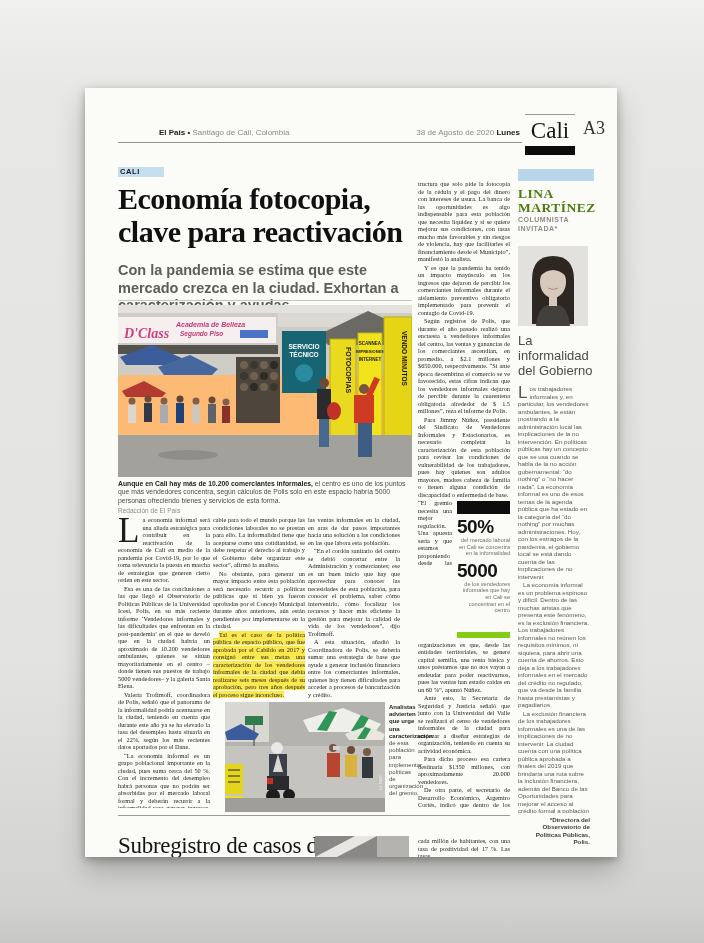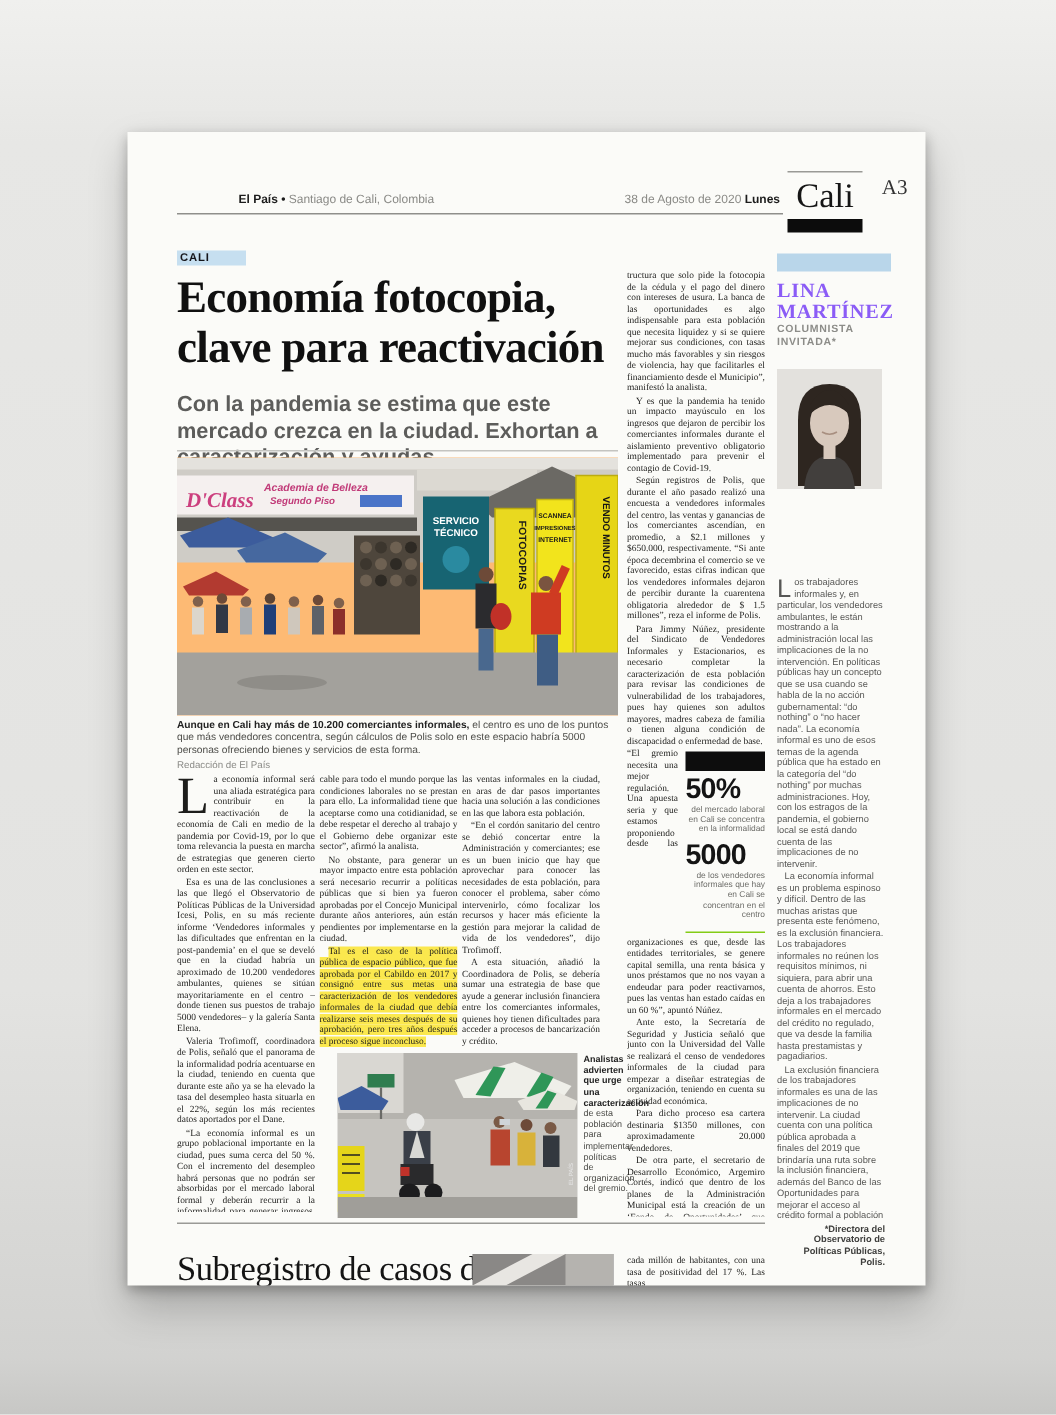--- a/index.html
+++ b/index.html
@@ -16,21 +16,21 @@
   }
   .abs{position:absolute;}
   
   #hdr-left{left:33px;top:40px;font-size:8px;color:#8a8a86;padding-left:41px;}
   #hdr-left b{color:#1c1c1c;}
   #hdr-right{left:230px;top:40px;width:205px;text-align:right;font-size:8px;color:#8a8a86;}
   #hdr-right b{color:#1c1c1c;}
   #hdr-rule{left:33px;top:54px;width:404px;border-top:1px solid #8f8f8b;}
   #masthead{left:440px;top:26px;width:50px;text-align:center;font-family:"Liberation Serif",serif;font-size:23px;color:#161616;border-top:1px solid #9a9a96;padding-top:3px;}
   #masthead-bar{left:440px;top:58px;width:50px;height:9px;background:#0c0c0c;}
-  #page-number{left:498px;top:30px;width:22px;font-family:"Liberation Serif",serif;font-size:14px;color:#333;text-align:right;}
+  #page-number{left:498px;top:30px;width:22px;font-family:"Liberation Serif",serif;font-size:18px;color:#333;text-align:right;}
   
   .kicker{display:inline-block;background:#c6dff0;color:#15151a;font-size:7.5px;line-height:10px;font-weight:bold;letter-spacing:.6px;padding:0 2px;min-width:42px;}
   #kicker-cali{left:33px;top:79px;}
   #rail-bar{left:433px;top:81px;width:76px;height:12px;background:#b9d6ea;}
   
   #headline{left:33px;top:94px;width:300px;font-family:"Liberation Serif",serif;font-weight:bold;font-size:30px;line-height:33px;color:#101010;letter-spacing:-.5px;}
   #deck{left:33px;top:174px;width:300px;font-weight:bold;font-size:14.5px;line-height:17.5px;color:#5d5d5b;}
   #deck-rule{left:33px;top:212px;width:294px;border-top:1px solid #c4c4c0;}
   
   #photo1{left:33px;top:217px;width:294px;height:172px;overflow:hidden;background:#fdba74;}
@@ -41,30 +41,30 @@
   .col{position:absolute;width:92px;font-family:"Liberation Serif",serif;font-size:6.3px;line-height:7.5px;color:#1d1d1b;text-align:justify;overflow:hidden;}
   .col .para{margin:0 0 1px 0;text-indent:6px;}
   .col .para.first{text-indent:0;}
   .dropcap{float:left;font-family:"Liberation Serif",serif;font-size:35px;line-height:28px;padding:1px 3px 0 0;color:#1d1d1b;font-weight:400;}
   .hl{background:#fbe84e;}
   #col1{left:33px;top:428px;height:292px;}
   #col2{left:128px;top:428px;height:183px;}
   #col3{left:223px;top:428px;height:183px;}
   #col4{left:333px;top:92px;height:631px;}
   
-  #stats{float:right;width:53px;margin:2px 0 3px 5px;border-bottom:1px solid #84cc16;padding-bottom:3px;font-family:"Liberation Sans",sans-serif;}
+  #stats{float:right;width:53px;margin:2px 0 3px 5px;border-bottom:6px solid #84cc16;padding-bottom:14px;font-family:"Liberation Sans",sans-serif;}
   #stats .blackbar{width:53px;height:13px;background:#0d0d0d;margin-bottom:3px;}
   .stat-num{font-weight:bold;font-size:19px;line-height:19px;color:#141414;letter-spacing:-.5px;}
   .stat-cap{font-size:5.6px;line-height:6.6px;color:#6e6e6a;text-align:right;margin:1px 0 4px 0;}
   
   #photo2{left:140px;top:614px;width:160px;height:110px;overflow:hidden;background:#c6c4bf;}
   #caption2{left:304px;top:616px;width:30px;font-size:6px;line-height:7.2px;color:#4c4c48;}
   #caption2 b{color:#1e1e1e;}
   
-  #lina-name{left:433px;top:99px;width:80px;font-family:"Liberation Serif",serif;font-weight:bold;font-size:13.5px;line-height:13.5px;letter-spacing:.5px;color:#8b5cf6;}
+  #lina-name{left:433px;top:99px;width:80px;font-family:"Liberation Serif",serif;font-weight:bold;font-size:13.5px;line-height:13.5px;letter-spacing:.5px;color:#4d7c0f;}
   #lina-role{left:433px;top:128px;width:60px;font-size:7px;line-height:8.5px;font-weight:bold;letter-spacing:.5px;color:#8c8c88;}
   #portrait{left:433px;top:158px;width:70px;height:80px;overflow:hidden;background:#e3e1dd;}
   #lina-title{left:433px;top:245px;width:76px;font-size:13px;line-height:15px;color:#4c4c4a;}
   #lina-body{left:433px;top:297px;width:72px;height:428px;font-size:6.2px;line-height:7.5px;color:#575755;overflow:hidden;}
   #lina-body .para{margin:0 0 1px 0;text-indent:5px;}
   #lina-body .para.first{text-indent:0;}
   #lina-body .dropcap{font-family:"Liberation Sans",sans-serif;font-size:17px;line-height:14px;padding:1px 2px 0 0;color:#575755;}
   #footnote{left:433px;top:728px;width:72px;text-align:right;font-weight:bold;font-size:6.2px;line-height:7.4px;color:#3e3e3c;}
   
   #bottom-rule{left:33px;top:727px;width:392px;border-top:1px solid #9a9a96;}
@@ -257,20 +257,21 @@
       <svg width="70" height="80" viewBox="0 0 70 80">
         <rect x="0" y="0" width="70" height="80" fill="#e3e1dd"></rect>
         <path d="M14,78 L14,34 Q14,10 35,10 Q56,10 56,34 L56,78 Z" fill="#2e2620"></path>
         <ellipse cx="35" cy="36" rx="13" ry="16" fill="#d8c9bd"></ellipse>
         <path d="M22,30 Q35,18 48,30 L48,24 Q42,14 35,14 Q28,14 22,24 Z" fill="#2e2620"></path>
         <path d="M18,80 Q20,58 35,58 Q50,58 52,80 Z" fill="#423f3d"></path>
         <rect x="31" y="50" width="8" height="10" fill="#d8c9bd"></rect>
         <path d="M30,42 Q35,45 40,42" stroke="#a88f80" stroke-width="1" fill="none"></path>
       </svg>
     </div>
+    <div class="abs" id="lina-title">La informalidad del Gobierno</div>
     <div class="abs" id="lina-body">
         <p class="para first"><span class="dropcap">L</span>os trabajadores informales y, en particular, los vendedores ambulantes, le están mostrando a la administración local las implicaciones de la no intervención. En políticas públicas hay un concepto que se usa cuando se habla de la no acción gubernamental: “do nothing” o “no hacer nada”. La economía informal es uno de esos temas de la agenda pública que ha estado en la categoría del “do nothing” por muchas administraciones. Hoy, con los estragos de la pandemia, el gobierno local se está dando cuenta de las implicaciones de no intervenir.</p>
         <p class="para">La economía informal es un problema espinoso y difícil. Dentro de las muchas aristas que presenta este fenómeno, es la exclusión financiera. Los trabajadores informales no reúnen los requisitos mínimos, ni siquiera, para abrir una cuenta de ahorros. Esto deja a los trabajadores informales en el mercado del crédito no regulado, que va desde la familia hasta prestamistas y pagadiarios.</p>
         <p class="para">La exclusión financiera de los trabajadores informales es una de las implicaciones de no intervenir. La ciudad cuenta con una política pública aprobada a finales del 2019 que brindaría una ruta sobre la inclusión financiera, además del Banco de las Oportunidades para mejorar el acceso al crédito formal a población por fuera de la banca. Esto es una necesidad inaplazable; se requiere voluntad política para implementar estrategias que lleven oportunidades a quienes siguen pendientes.</p>
       </div>
     <div class="abs" id="footnote">*Directora del Observatorio de Políticas Públicas, Polis.</div>
 
     <div class="abs" id="bottom-rule"></div>
     <div class="abs kicker" id="kicker-colombia">COLOMBIA</div>
     <div class="abs" id="bottom-headline">Subregistro de casos de</div>

